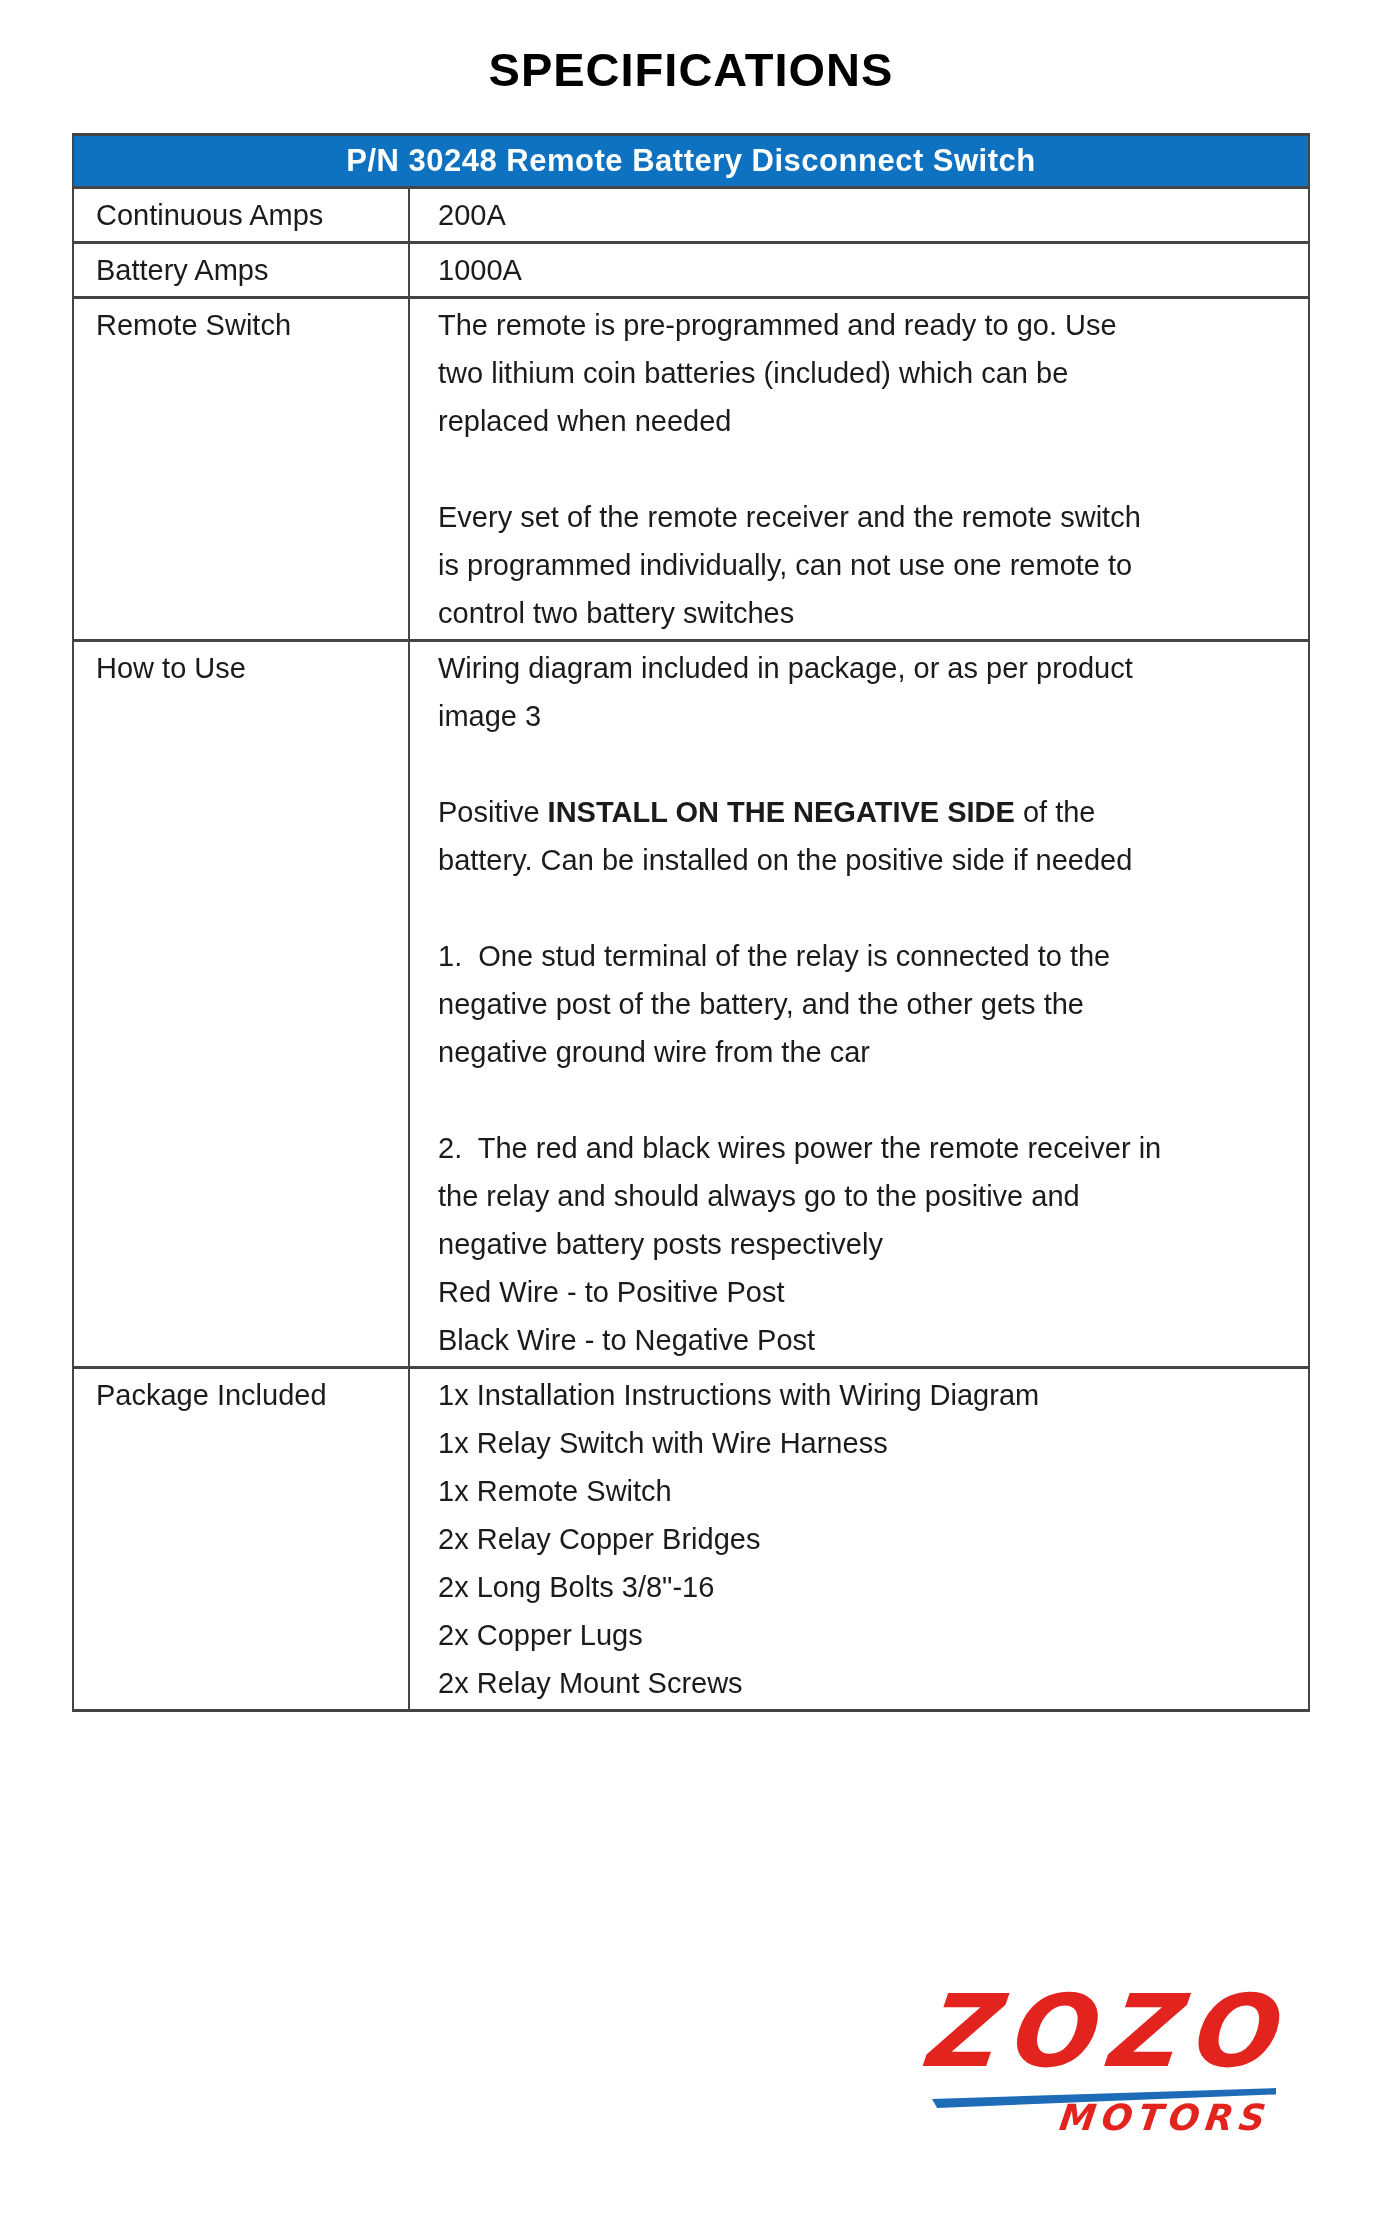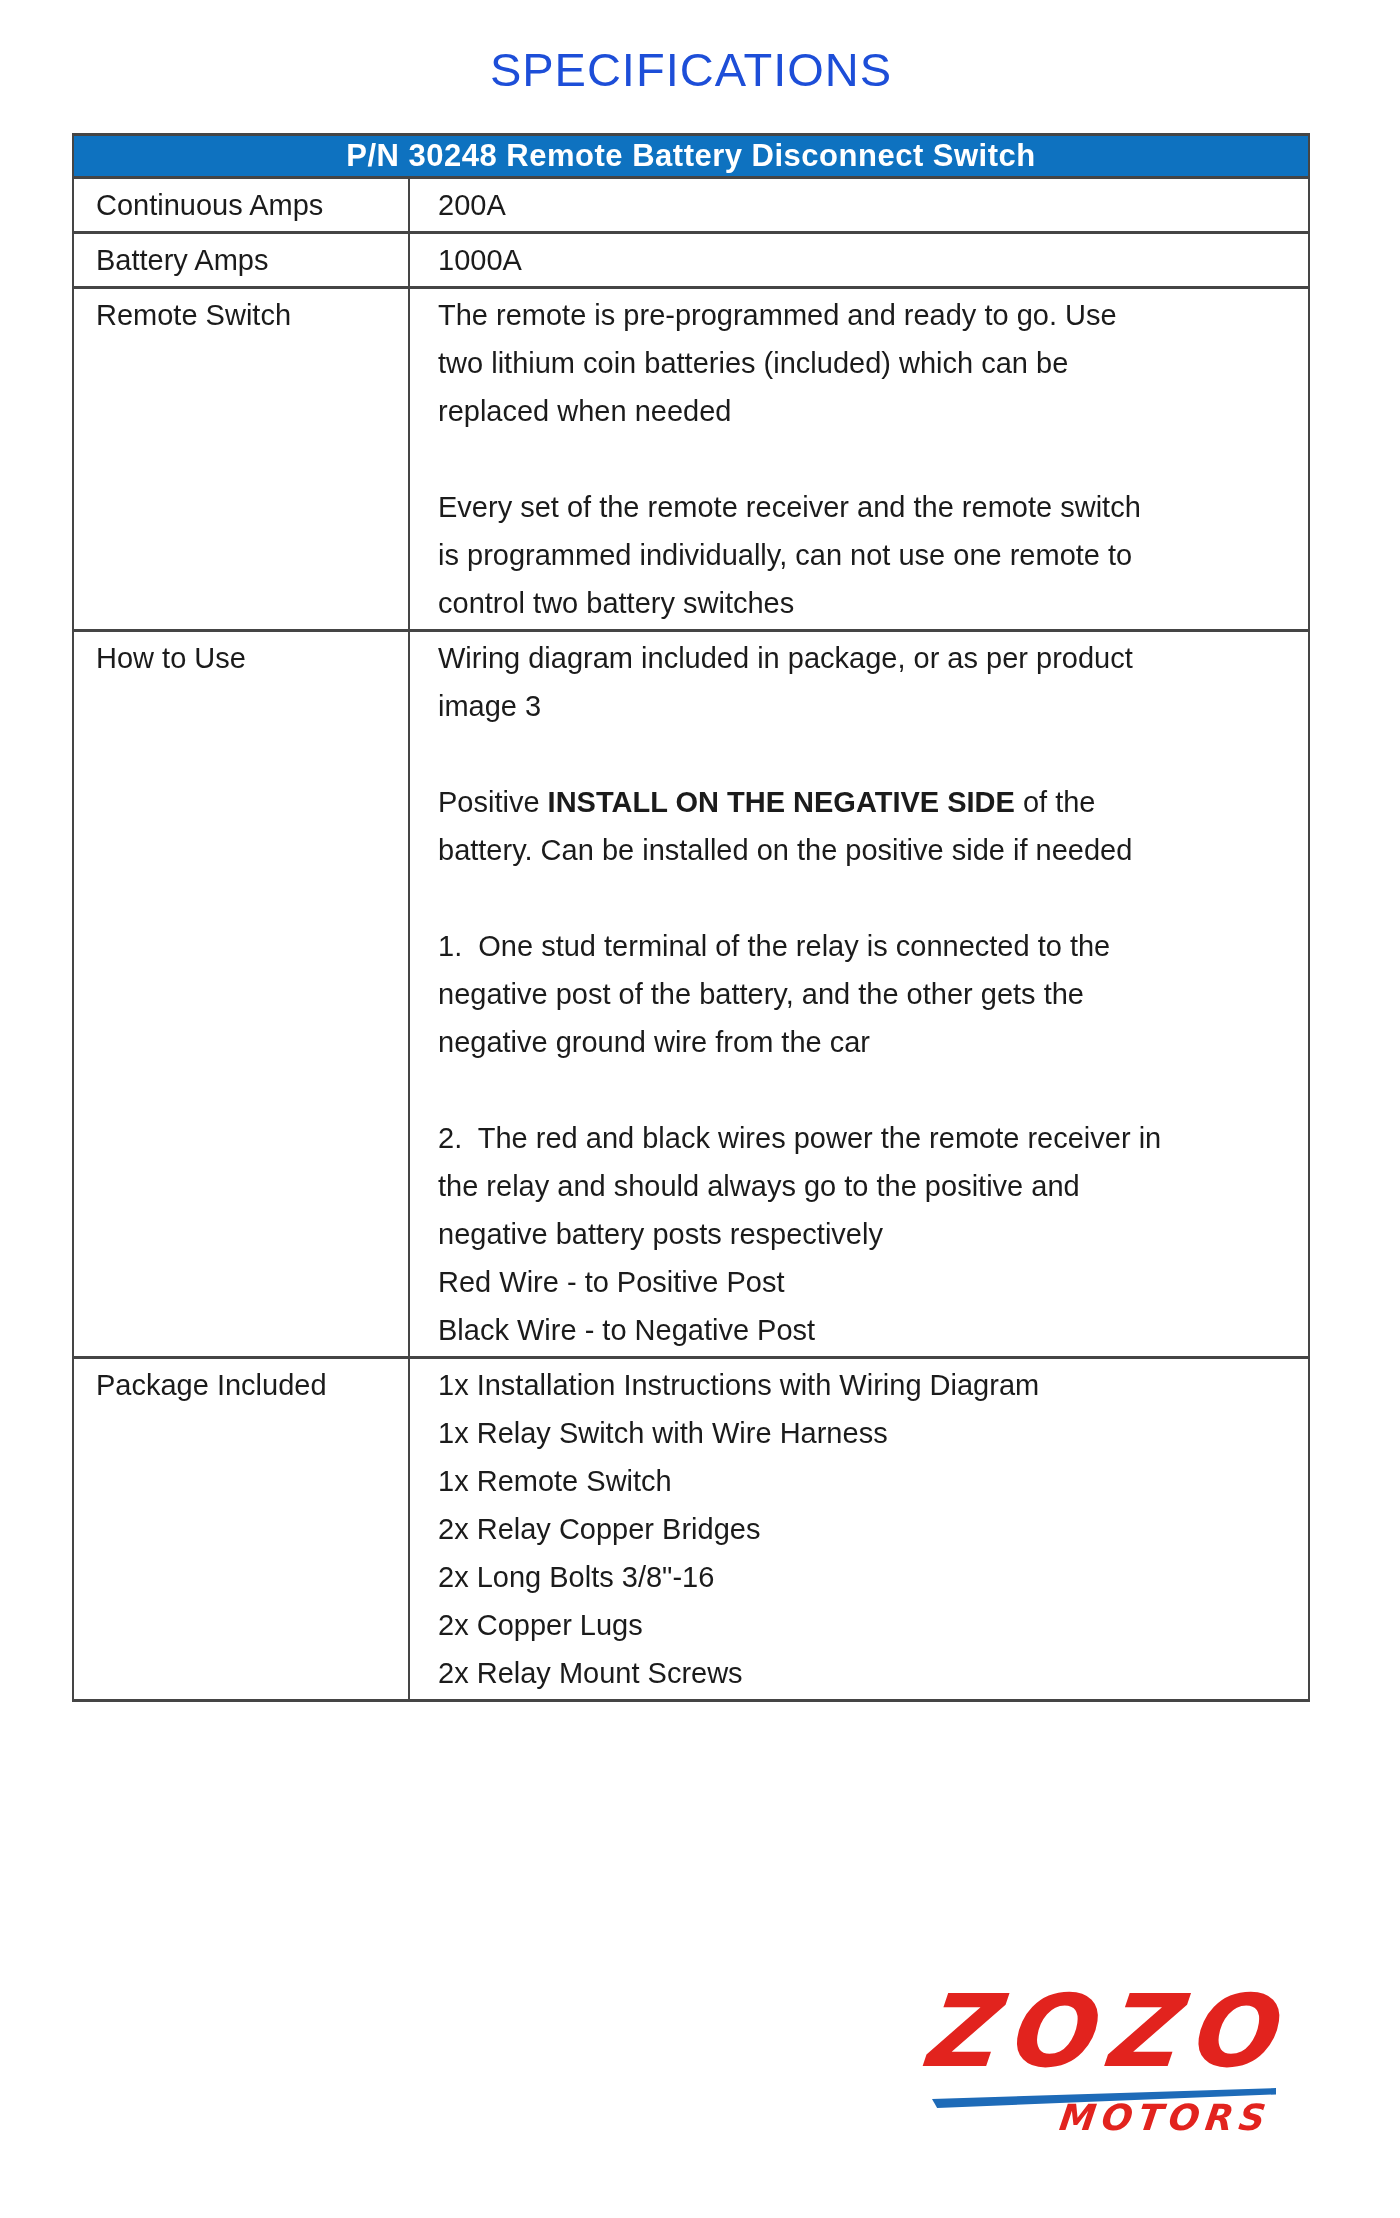--- a/index.html
+++ b/index.html
@@ -18,44 +18,44 @@
     position:relative;
     overflow:hidden;
     font-family:"Liberation Sans", sans-serif;
     color:var(--text);
   }
   .page-title{
     position:absolute;
     left:72px; top:42px; width:1238px;
     text-align:center;
     font-size:47px;
-    font-weight:400;
+    font-weight:700;
     letter-spacing:1px;
-    color:#1d4ed8;
+    color:#000000;
   }
   table.spec{
     position:absolute;
     left:72px; top:133px;
     width:1238px;
     border-collapse:collapse;
     table-layout:fixed;
   }
   table.spec, table.spec th, table.spec td{
     border:2px solid var(--border);
   }
   table.spec td, table.spec th{
     border-top-width:3px;
     border-bottom-width:3px;
   }
   th.table-header{
     background:var(--header-bg);
     color:var(--header-text);
     font-size:31px;
     font-weight:bold;
-    height:43px;
+    height:53px;
     text-align:center;
     padding:2px 10px;
     letter-spacing:0.5px;
   }
   col.c-label{width:336px;}
   td{
     vertical-align:top;
     font-size:29px;
   }
   td.label-cell{

